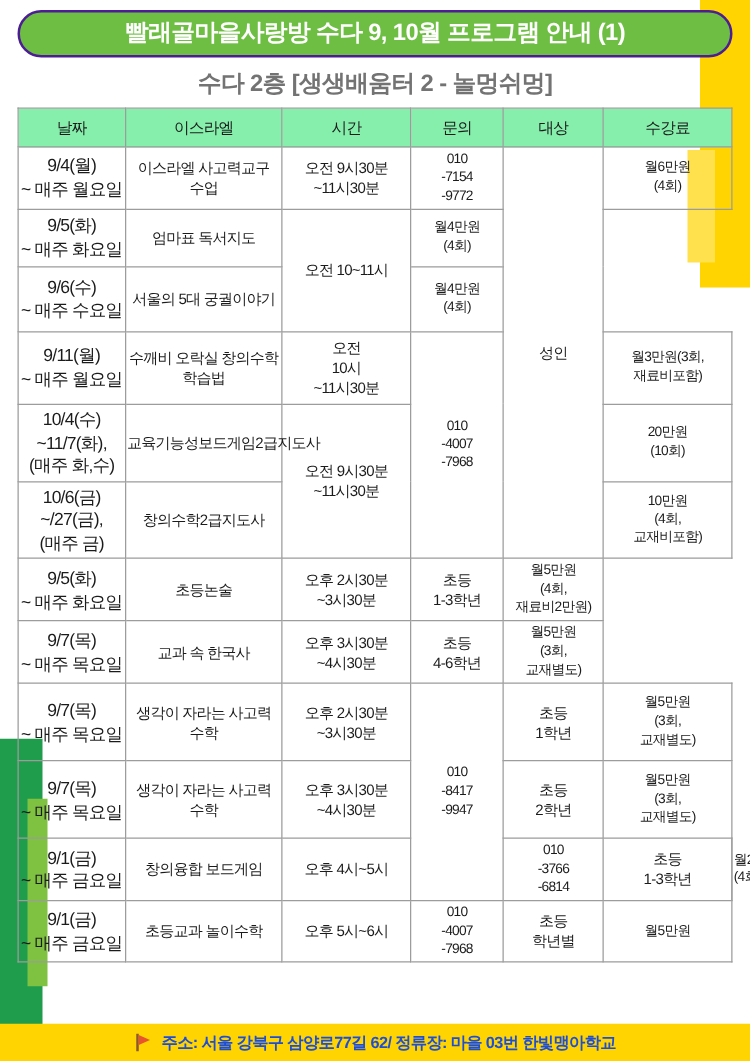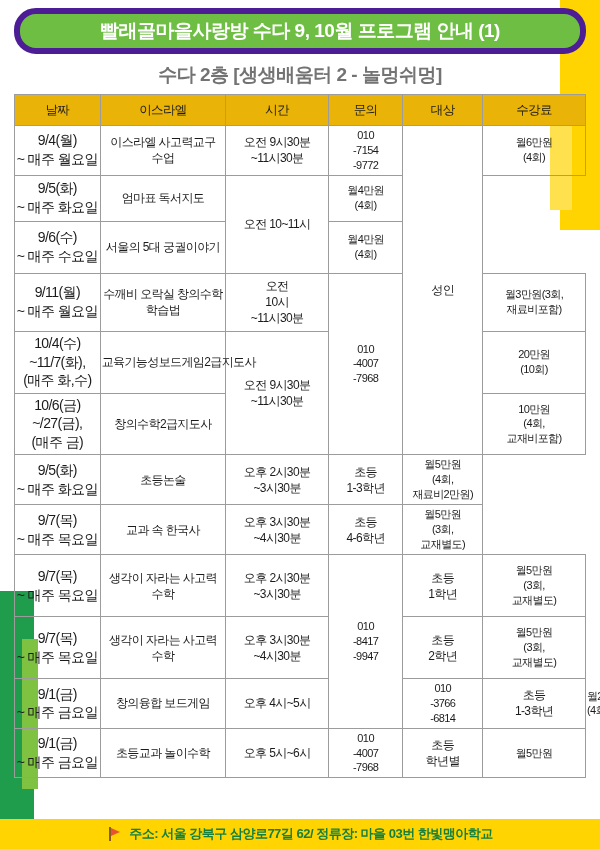--- a/index.html
+++ b/index.html
@@ -64,21 +64,21 @@
     margin: 8px 14px 0 14px;
     background: #6fbe44;
     border-radius: 22px;
     text-align: center;
     color: #ffffff;
     font-weight: bold;
     font-size: 19px;
     line-height: 34px;
     height: 34px;
     letter-spacing: -0.5px;
-    border: 6px solid #4c1d95;
+    border: 2px solid #4c1d95;
   }
   .subtitle-bar {
     position: relative;
     z-index: 2;
     margin: 8px 14px 6px 14px;
     text-align: center;
     color: #737373;
     font-weight: bold;
     font-size: 19px;
     letter-spacing: -0.5px;
@@ -98,21 +98,21 @@
     text-align: center;
     vertical-align: middle;
     font-size: 11.5px;
     color: #1b1b1b;
     line-height: 1.35;
     padding: 2px 1px;
     letter-spacing: -0.6px;
     word-break: keep-all;
   }
   thead th {
-    background: #eab308;
+    background: #86efac;
     font-size: 12.5px;
     height: 26px;
     font-weight: normal;
   }
   td.date-cell {
     font-size: 14px;
   }
   td.prog-cell {
     font-size: 12px;
   }
@@ -137,21 +137,21 @@
     background: #ffd400;
     z-index: 3;
     display: flex;
     align-items: center;
     justify-content: center;
     gap: 6px;
   }
   .footer-text {
     font-size: 13px;
     font-weight: bold;
-    color: #15803d;
+    color: #1d4ed8;
     letter-spacing: -0.5px;
   }
   .flag-icon {
     display: inline-block;
     width: 16px;
     height: 14px;
     position: relative;
   }
   .flag-icon::before {
     content: "";

